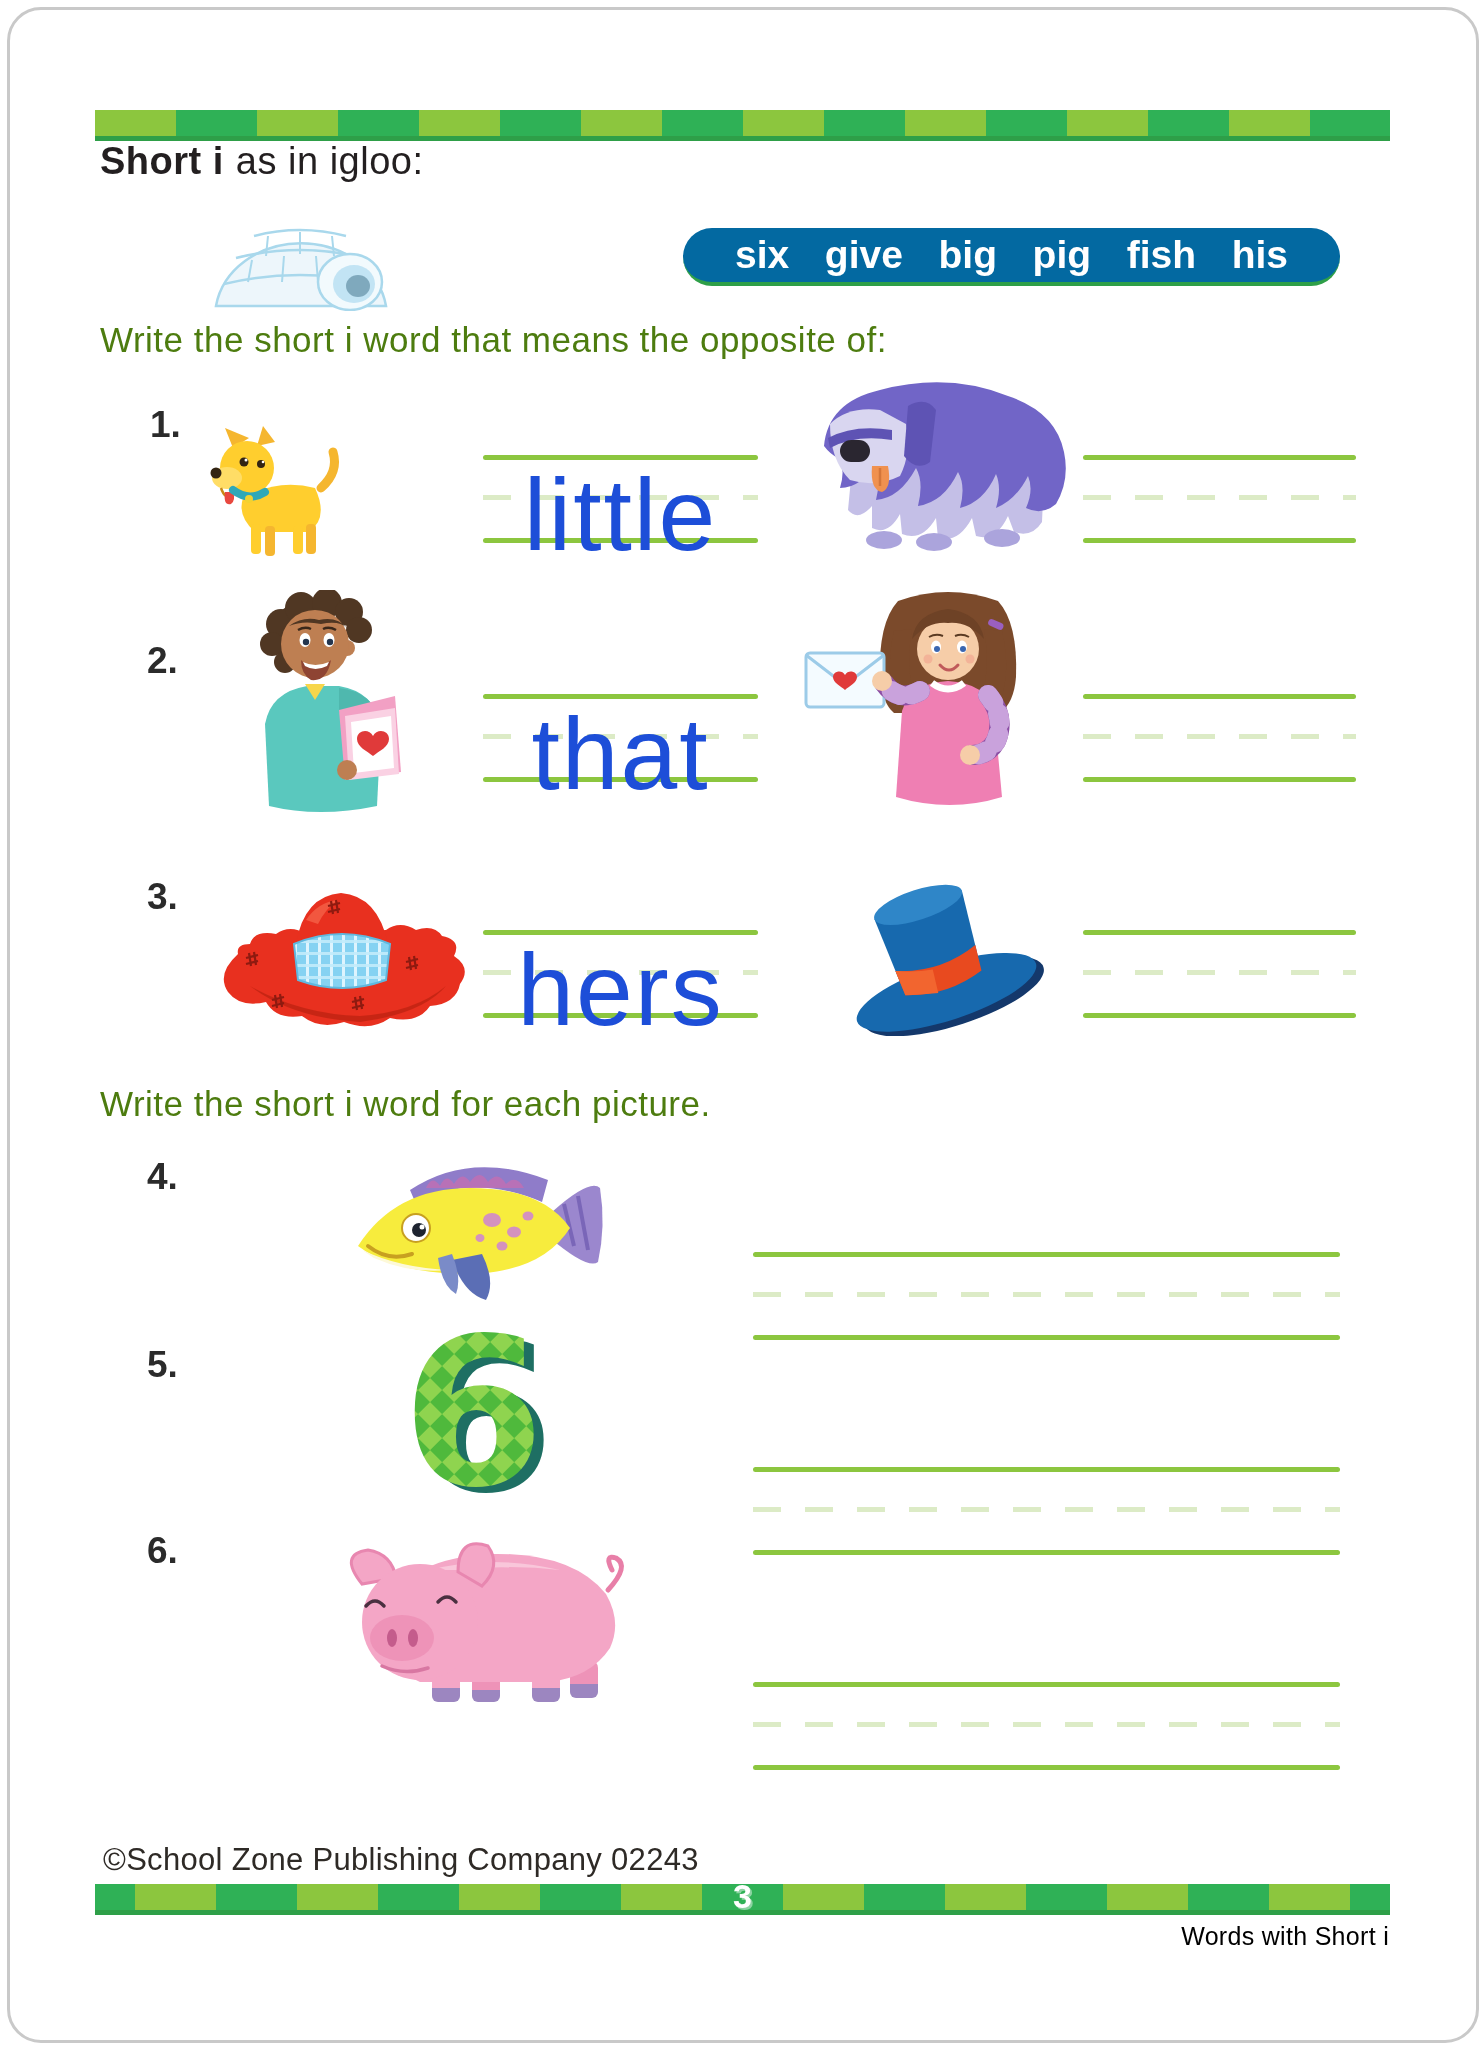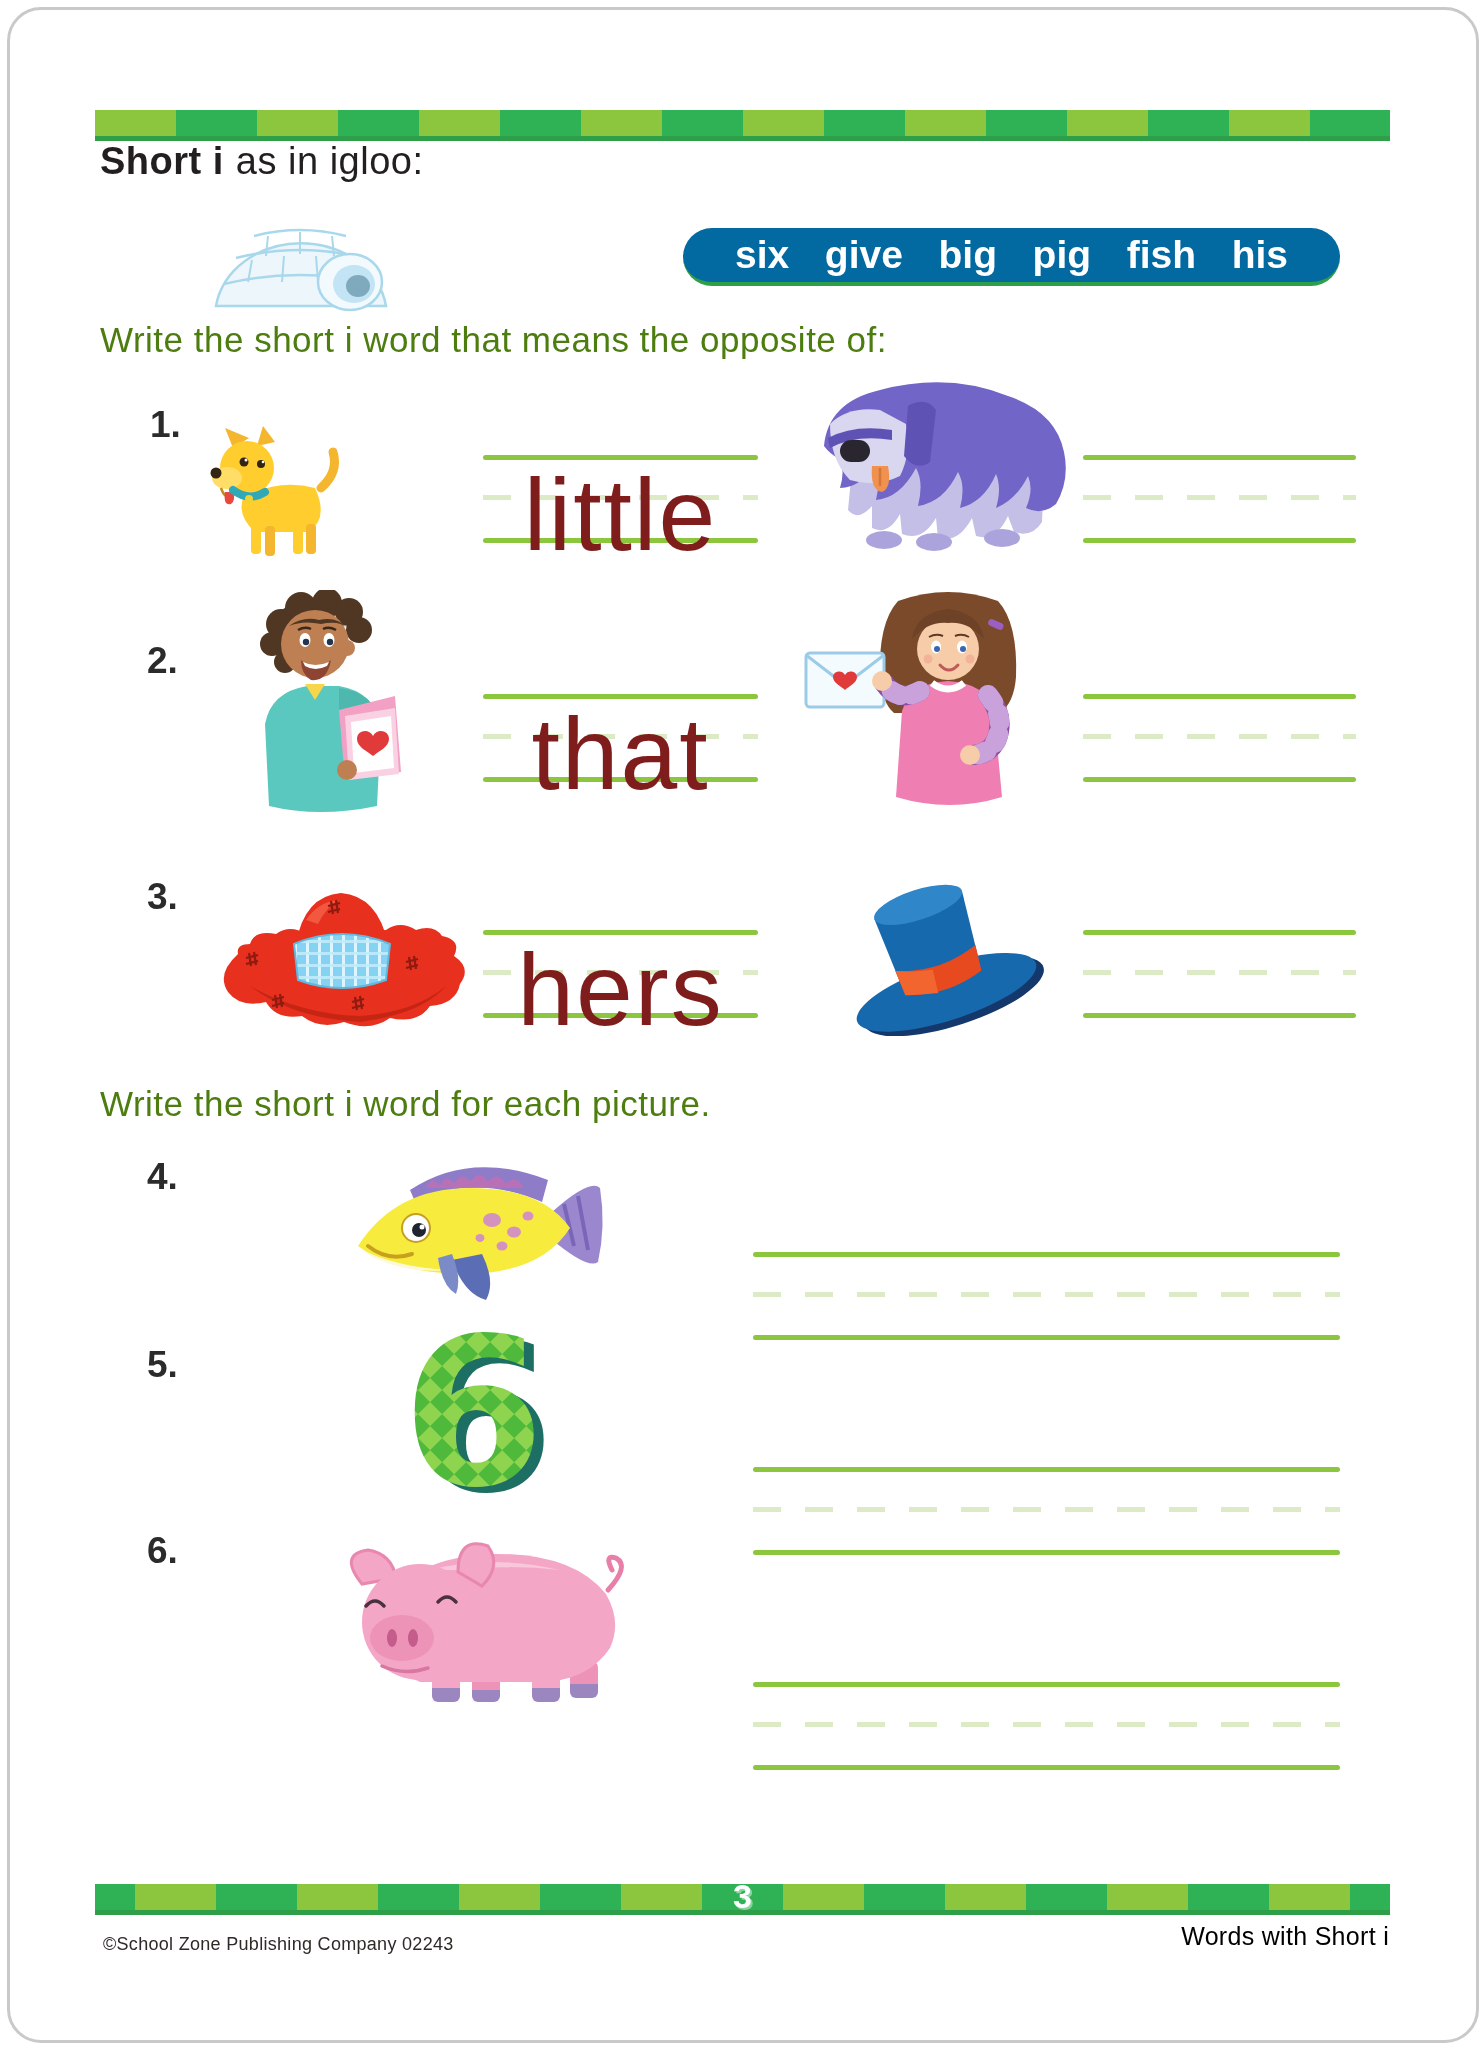--- a/index.html
+++ b/index.html
@@ -42,27 +42,27 @@
   
   .qnum{position:absolute;font-size:37px;font-weight:bold;color:#2b2b2b;}
   
   .lines{position:absolute;height:88px;}
   .ln{position:absolute;left:0;right:0;height:5px;background:#8CC63F;border-radius:3px;}
   .ln.t{top:0;}
   .ln.b{top:83px;}
   .ln.d{top:40px;background:repeating-linear-gradient(90deg,#DCEBC6 0 28px,rgba(0,0,0,0) 28px 52px);border-radius:0;}
   .trace{
     position:absolute;left:50%;bottom:-23px;transform:translateX(-50%);
-    font-size:102px;color:#7f1d1d;letter-spacing:2px;white-space:nowrap;line-height:1;
+    font-size:102px;color:#1d4ed8;letter-spacing:2px;white-space:nowrap;line-height:1;
   }
   
   .art{position:absolute;}
   .art svg{display:block;width:100%;height:100%;}
   
-  .footer-left{position:absolute;left:103px;top:1934px;font-size:18px;color:#2E2A26;letter-spacing:.3px;}
+  .footer-left{position:absolute;left:103px;top:1842px;font-size:31px;color:#2E2A26;letter-spacing:.3px;}
   .footer-right{position:absolute;right:95px;top:1922px;font-size:25px;color:#000000;letter-spacing:.3px;}
 </style>
 </head>
 <body>
 
 <div class="page">
   <div class="frame"></div>
 
   <div class="bar top"></div>
 

